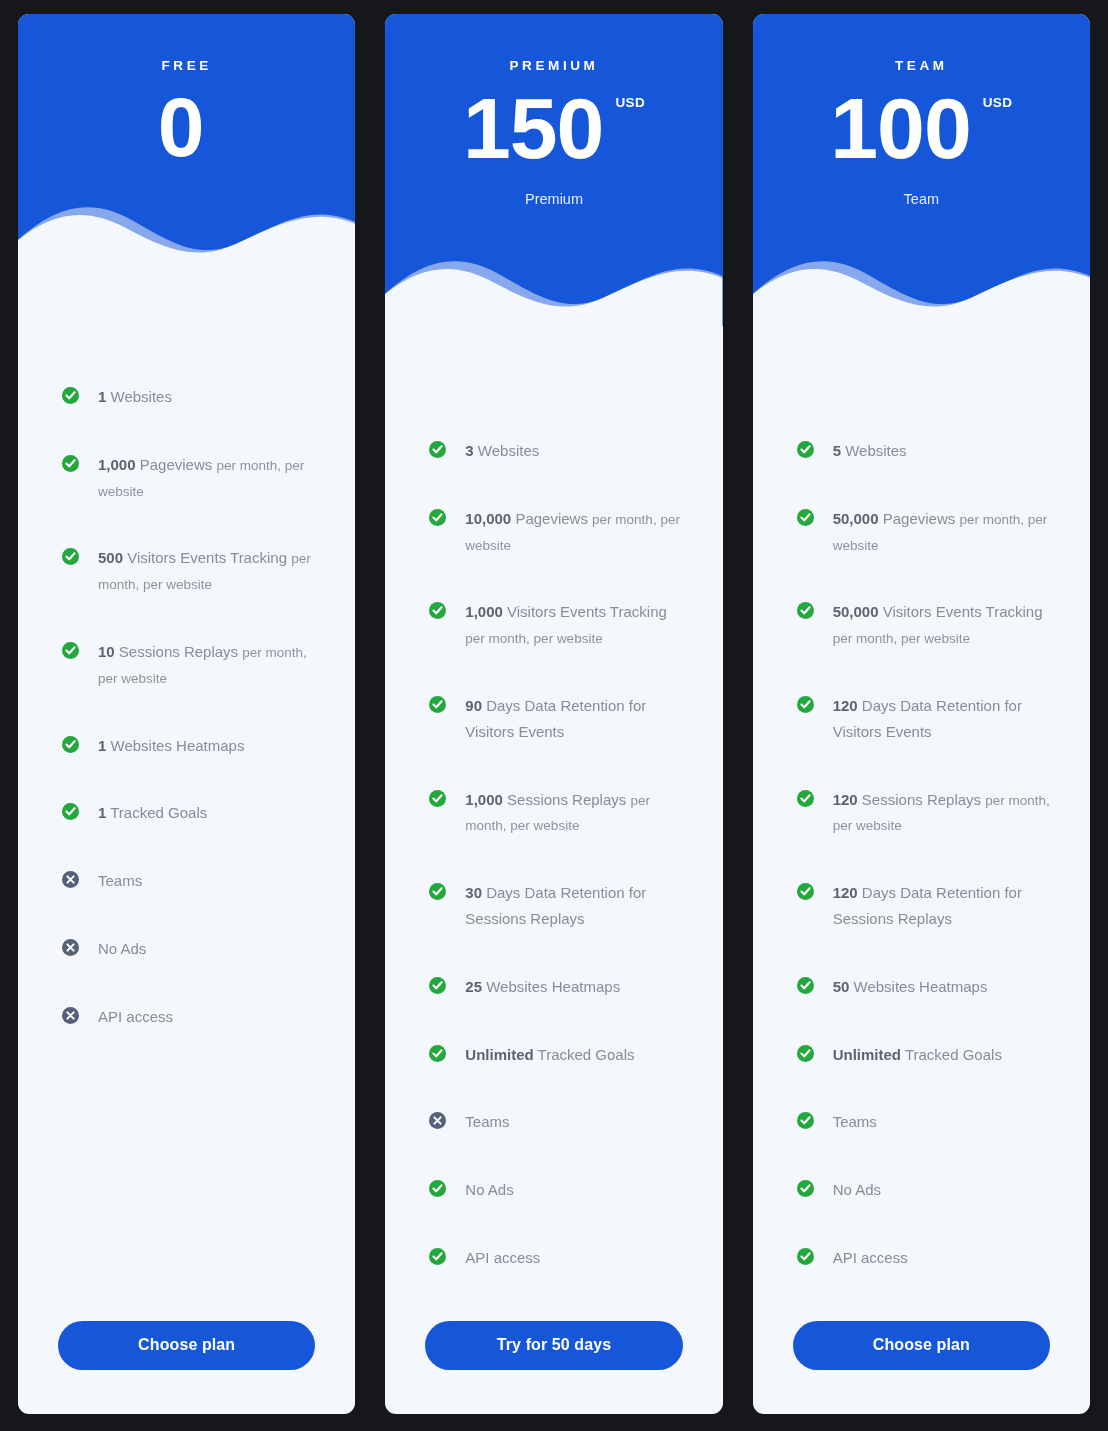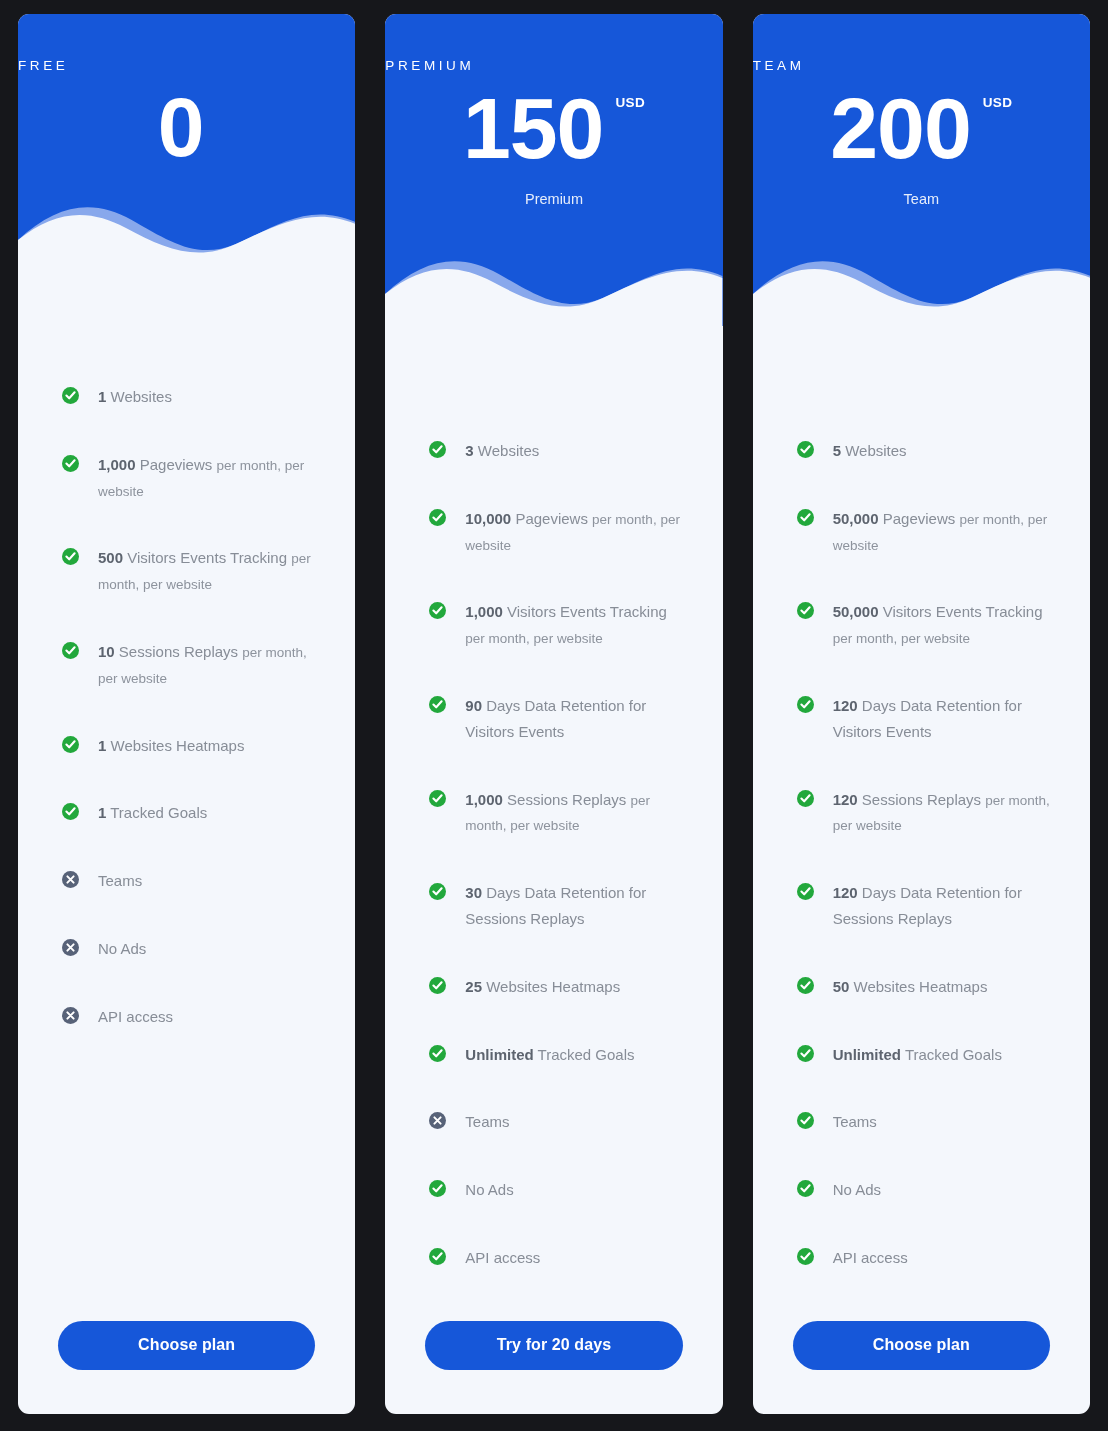--- a/index.html
+++ b/index.html
@@ -36,23 +36,24 @@
     width: 100%;
     background: #1657d9;
     flex: 0 0 auto;
     overflow: hidden;
   }
   .plan-free   .card-head { height: 258px; }
   .plan-premium .card-head { height: 312px; }
   .plan-team    .card-head { height: 312px; }
 
   .plan-name {
+    text-align: center;
     color: #ffffff;
     font-size: 13.5px;
-    font-weight: normal;
+    font-weight: bold;
     letter-spacing: 3.6px;
     padding-top: 44px;
   }
 
   .price-row {
     display: flex;
     justify-content: center;
     align-items: flex-start;
     margin-top: 12px;
   }
@@ -294,28 +295,28 @@
               <path d="M4.4 8.6 L7.2 11.3 L12.6 5.3" stroke="#ffffff" stroke-width="2.1" fill="none" stroke-linecap="round" stroke-linejoin="round"></path>
             </svg>
           </span><span class="feat-main">No Ads</span></li>
         <li class="feature"><span class="feat-icon yes">
             <svg viewBox="0 0 17 17">
               <path d="M4.4 8.6 L7.2 11.3 L12.6 5.3" stroke="#ffffff" stroke-width="2.1" fill="none" stroke-linecap="round" stroke-linejoin="round"></path>
             </svg>
           </span><span class="feat-main">API access</span></li>
       </ul>
       <div class="cta-wrap">
-        <button class="cta-button">Try for 20 days</button>
+        <button class="cta-button">Try for 50 days</button>
       </div>
     </div>
     <div class="plan-card plan-team">
       <div class="card-head">
         <div class="plan-name">TEAM</div>
         <div class="price-row">
-          <div class="price-amount">200</div>
+          <div class="price-amount">100</div>
           <div class="price-currency">USD</div>
         </div>
         <div class="plan-sub">Team</div>
         <div>
           <svg class="wave back" viewBox="0 0 350 88" preserveAspectRatio="none" xmlns="http://www.w3.org/2000/svg">
             <path d="M0,46 C40,10 78,4 118,26 C158,48 186,66 226,50 C268,33 300,8 350,28 L350,88 L0,88 Z" fill="#9cb6ef" opacity="0.85"></path>
           </svg>
           <svg class="wave" viewBox="0 0 350 88" preserveAspectRatio="none" xmlns="http://www.w3.org/2000/svg">
             <path d="M0,56 C38,26 74,24 112,44 C152,65 186,78 226,60 C268,41 306,22 350,40 L350,88 L0,88 Z" fill="#f4f7fc" opacity="1"></path>
           </svg>

